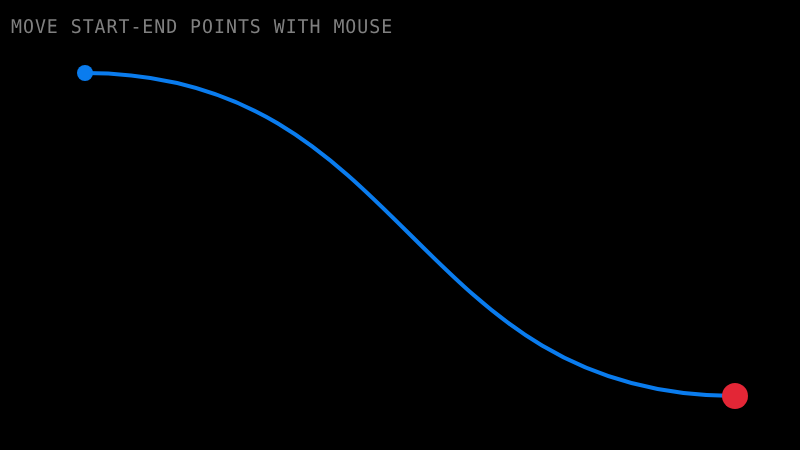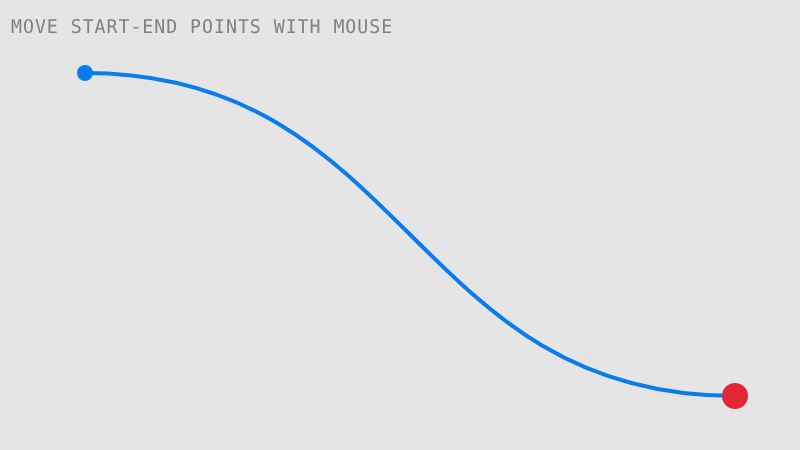--- a/index.html
+++ b/index.html
@@ -52,21 +52,21 @@
     -webkit-font-smoothing: none;
     text-rendering: geometricPrecision;
   }
   .handle {
     cursor: pointer;
   }
 </style>
 </head>
 <body>
 
-<div id="app" style="width: 800px; height: 450px; background: #e5e5e5;">
+<div id="app" style="width: 800px; height: 450px; background: #000000;">
 
   <h1 id="title" style="color: rgb(128, 128, 128);">MOVE START-END POINTS WITH MOUSE</h1>
 
   <div id="canvas-stage" style="width: 800px; height: 450px;">
     <svg viewBox="0 0 800 450" xmlns="http://www.w3.org/2000/svg">
 
       <path id="curve-path" fill="none" stroke-linecap="round" stroke-linejoin="round" d="M 85 73 C 410 73 410 396 735 396" stroke="#0a7cee" stroke-width="4"></path>
 
       <circle id="handle-start" class="handle" cx="85" cy="73" r="8" fill="#0a7cee"></circle>
 

